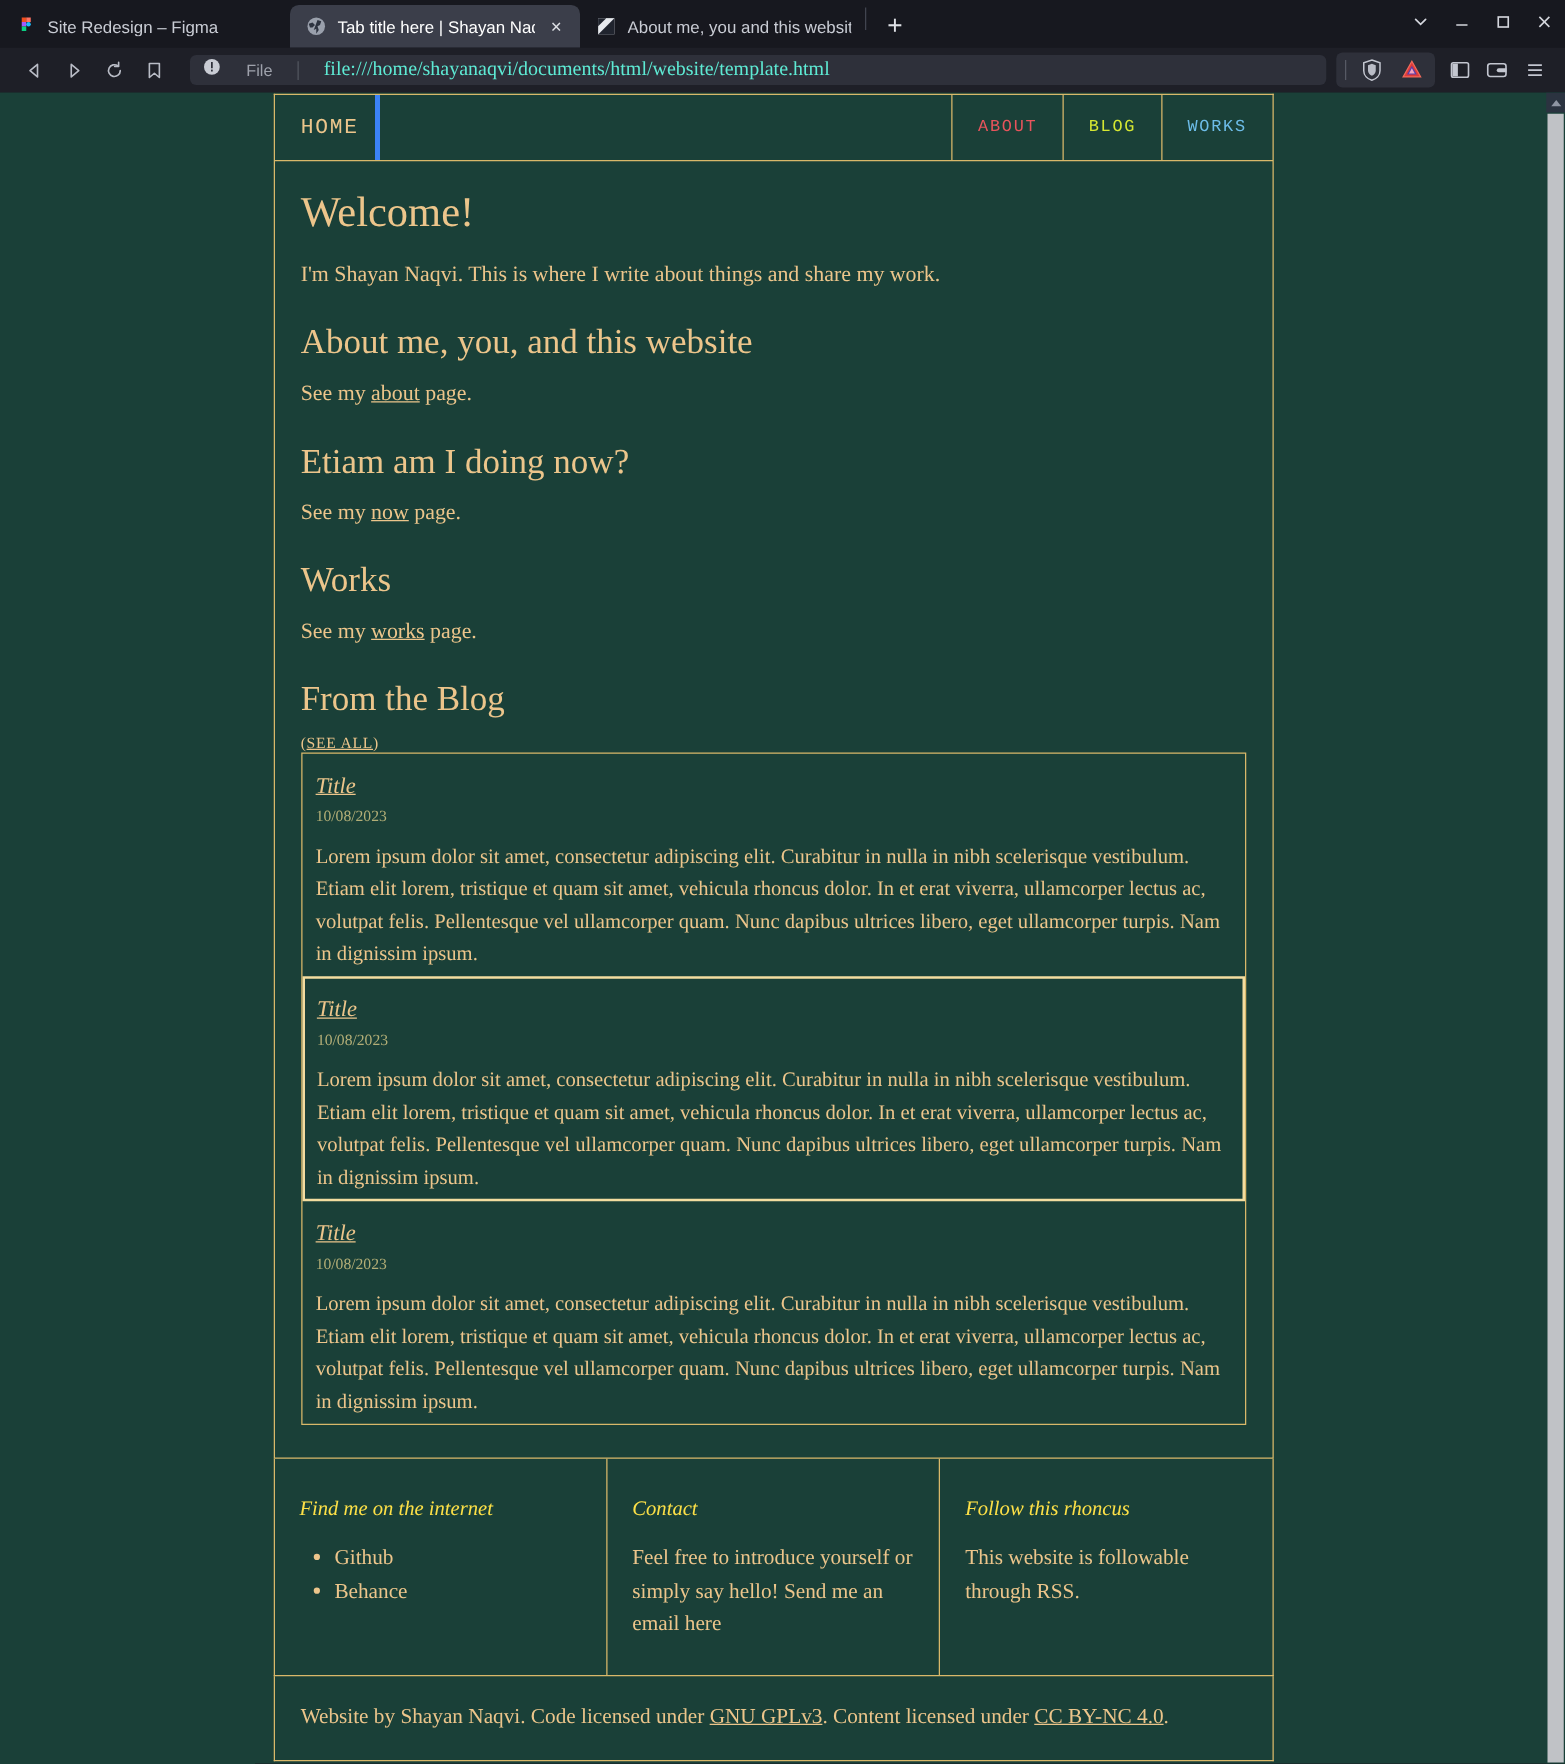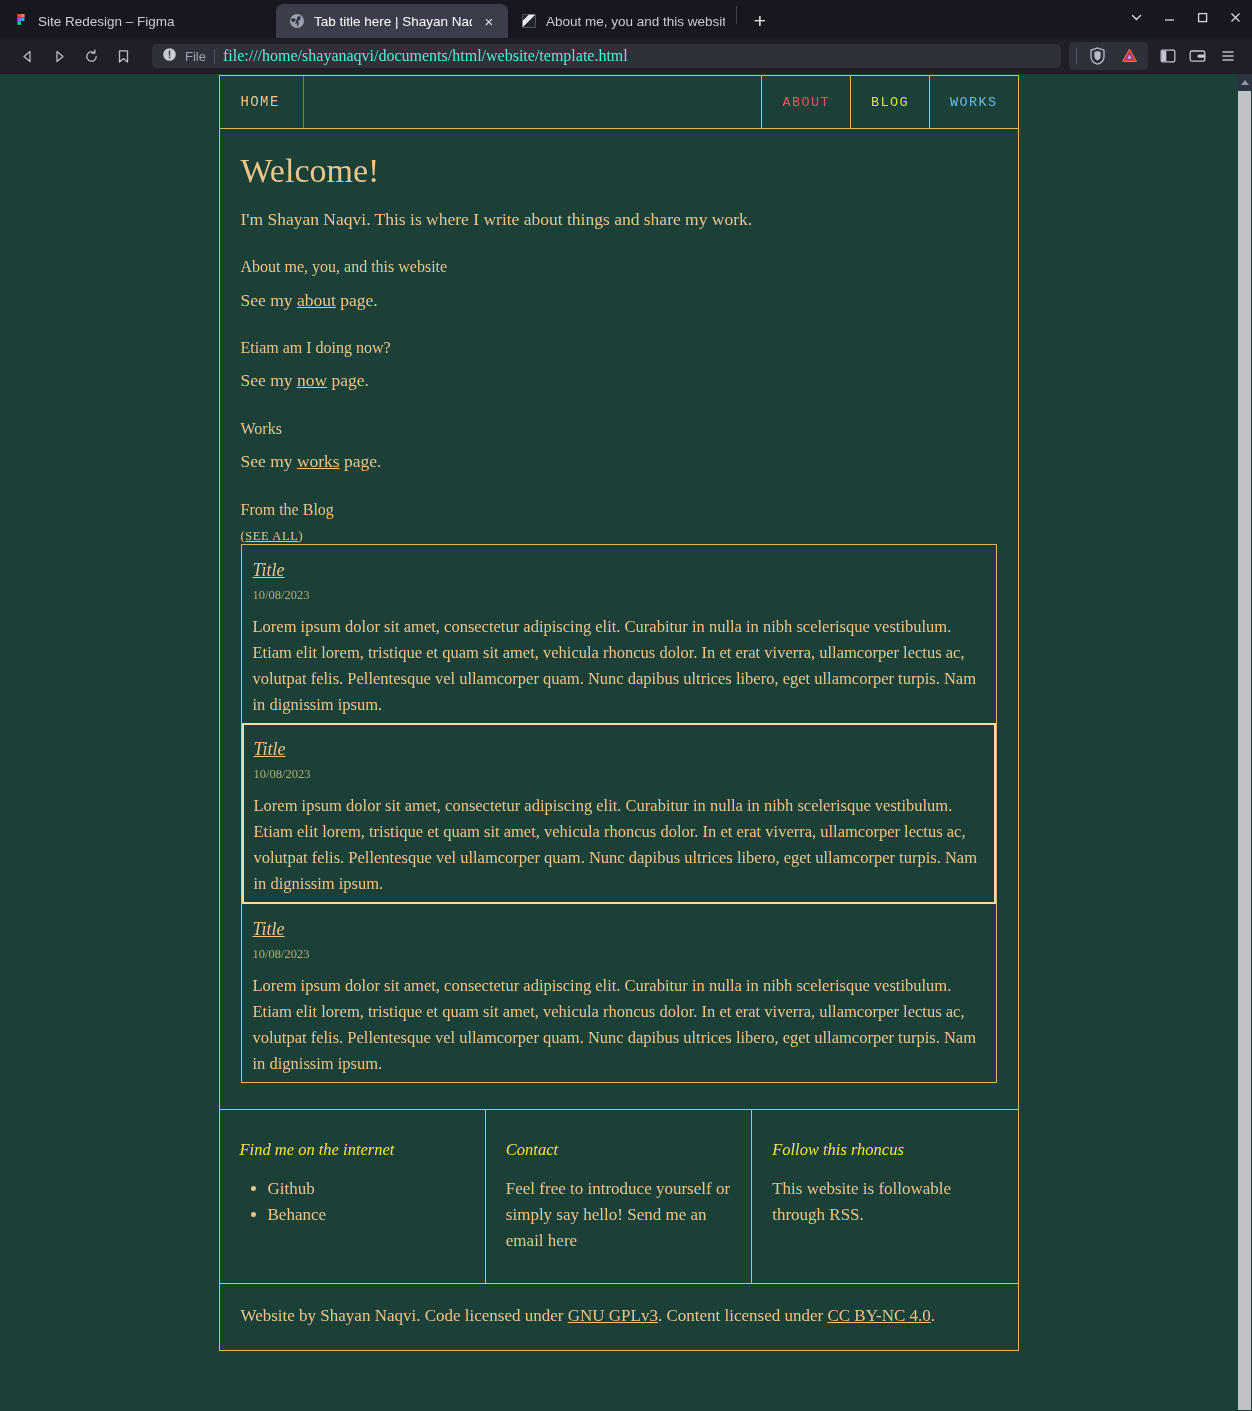--- a/index.html
+++ b/index.html
@@ -36,21 +36,21 @@
     align-items: center;
     gap: 9px;
     padding: 0 11px 0 13px;
     font-size: 13.5px;
     color: #c9ccd4;
     white-space: nowrap;
     overflow: hidden;
     position: relative;
   }
   .tab.inactive { width: 228px; }
-  .tab.inactive.first { width: 276px; }
+  .tab.inactive.first { width: 232px; }
   .tab.active {
     width: 232px;
     background: #3b3e4a;
     border-top-left-radius: 7px;
     border-top-right-radius: 7px;
     color: #ffffff;
   }
   .tab-sep {
     width: 1px;
     height: 18px;
@@ -114,21 +114,21 @@
   }
   .urlbar {
     flex: 1 1 auto;
     height: 24px;
     background: #2e303a;
     border-radius: 5px;
     margin: 0 6px 0 12px;
     display: flex;
     align-items: center;
     padding: 0 10px;
-    gap: 8px;
+    gap: 20px;
     overflow: hidden;
   }
   .url-scheme {
     color: #9ea1ab;
     font-size: 13px;
     font-family: "Liberation Sans", sans-serif;
   }
   .url-divider { width: 1px; height: 15px; background: #52555f; }
   .url-text {
     color: #5eead4;
@@ -210,22 +210,22 @@
   .sitenav {
     display: flex;
     height: 53px;
     border: 1px solid #d9b86a;
     border-bottom: none;
   }
   .nav-home {
     width: 84px;
     display: flex; align-items: center;
     padding-left: 21px;
-    border-right: 1px solid #3b82f6;
-    font-size: 14px;
+    border-right: 4px solid #3b82f6;
+    font-size: 17px;
     letter-spacing: 1.4px;
     color: #ecc58b;
     font-family: "Liberation Mono", monospace;
   }
   .nav-spacer { flex: 1 1 auto; border-right: 1px solid #d9b86a; }
   .nav-link {
     display: flex; align-items: center; justify-content: center;
     padding: 0 20px;
     border-right: 1px solid #d9b86a;
     font-size: 13.5px;
@@ -240,21 +240,21 @@
     padding: 22px 21px 26px 21px;
   }
   h1.big {
     font-size: 34px;
     font-weight: normal;
     color: #ecc58b;
     line-height: 1.2;
     margin-bottom: 16px;
   }
   h2.sec {
-    font-size: 16px;
+    font-size: 28px;
     font-weight: normal;
     color: #ecc58b;
     line-height: 1.2;
     margin-top: 26px;
     margin-bottom: 12px;
   }
   p.body {
     font-size: 17.5px;
     line-height: 1.35;
     color: #ecc58b;

